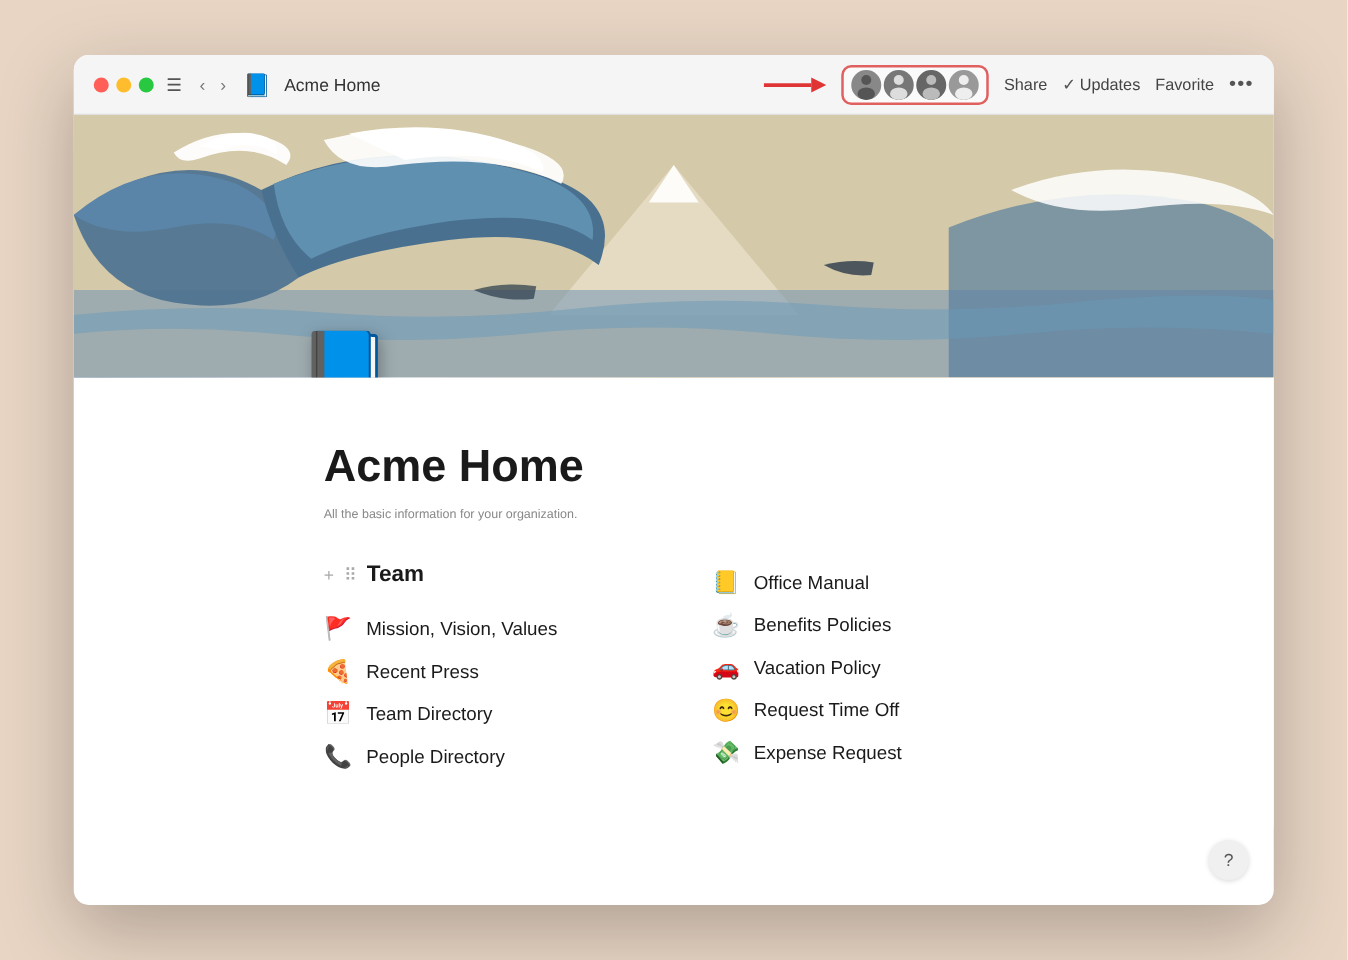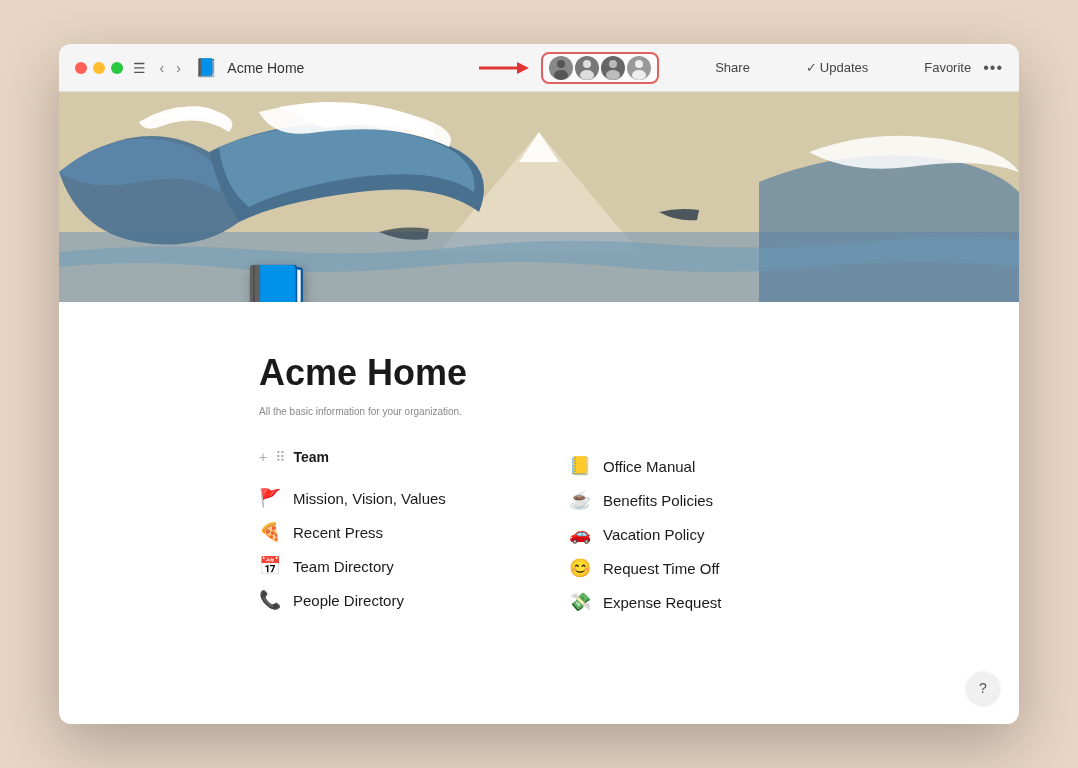--- a/index.html
+++ b/index.html
@@ -118,21 +118,20 @@
 
     .titlebar-action {
       font-size: 13px;
       color: #444;
       cursor: pointer;
       background: none;
       border: none;
       display: flex;
       align-items: center;
       gap: 3px;
-      margin-left: 44px;
     }
 
     .titlebar-action .check {
       color: #555;
     }
 
     .titlebar-dots {
       font-size: 16px;
       color: #555;
       cursor: pointer;
@@ -197,21 +196,21 @@
     }
 
     .column-header-row {
       display: flex;
       align-items: center;
       gap: 8px;
       margin-bottom: 16px;
     }
 
     .column-header {
-      font-size: 14px;
+      font-size: 18px;
       font-weight: 600;
       color: #1a1a1a;
     }
 
     .col-add-btn, .col-grid-btn {
       font-size: 14px;
       color: #aaa;
       cursor: pointer;
       background: none;
       border: none;

